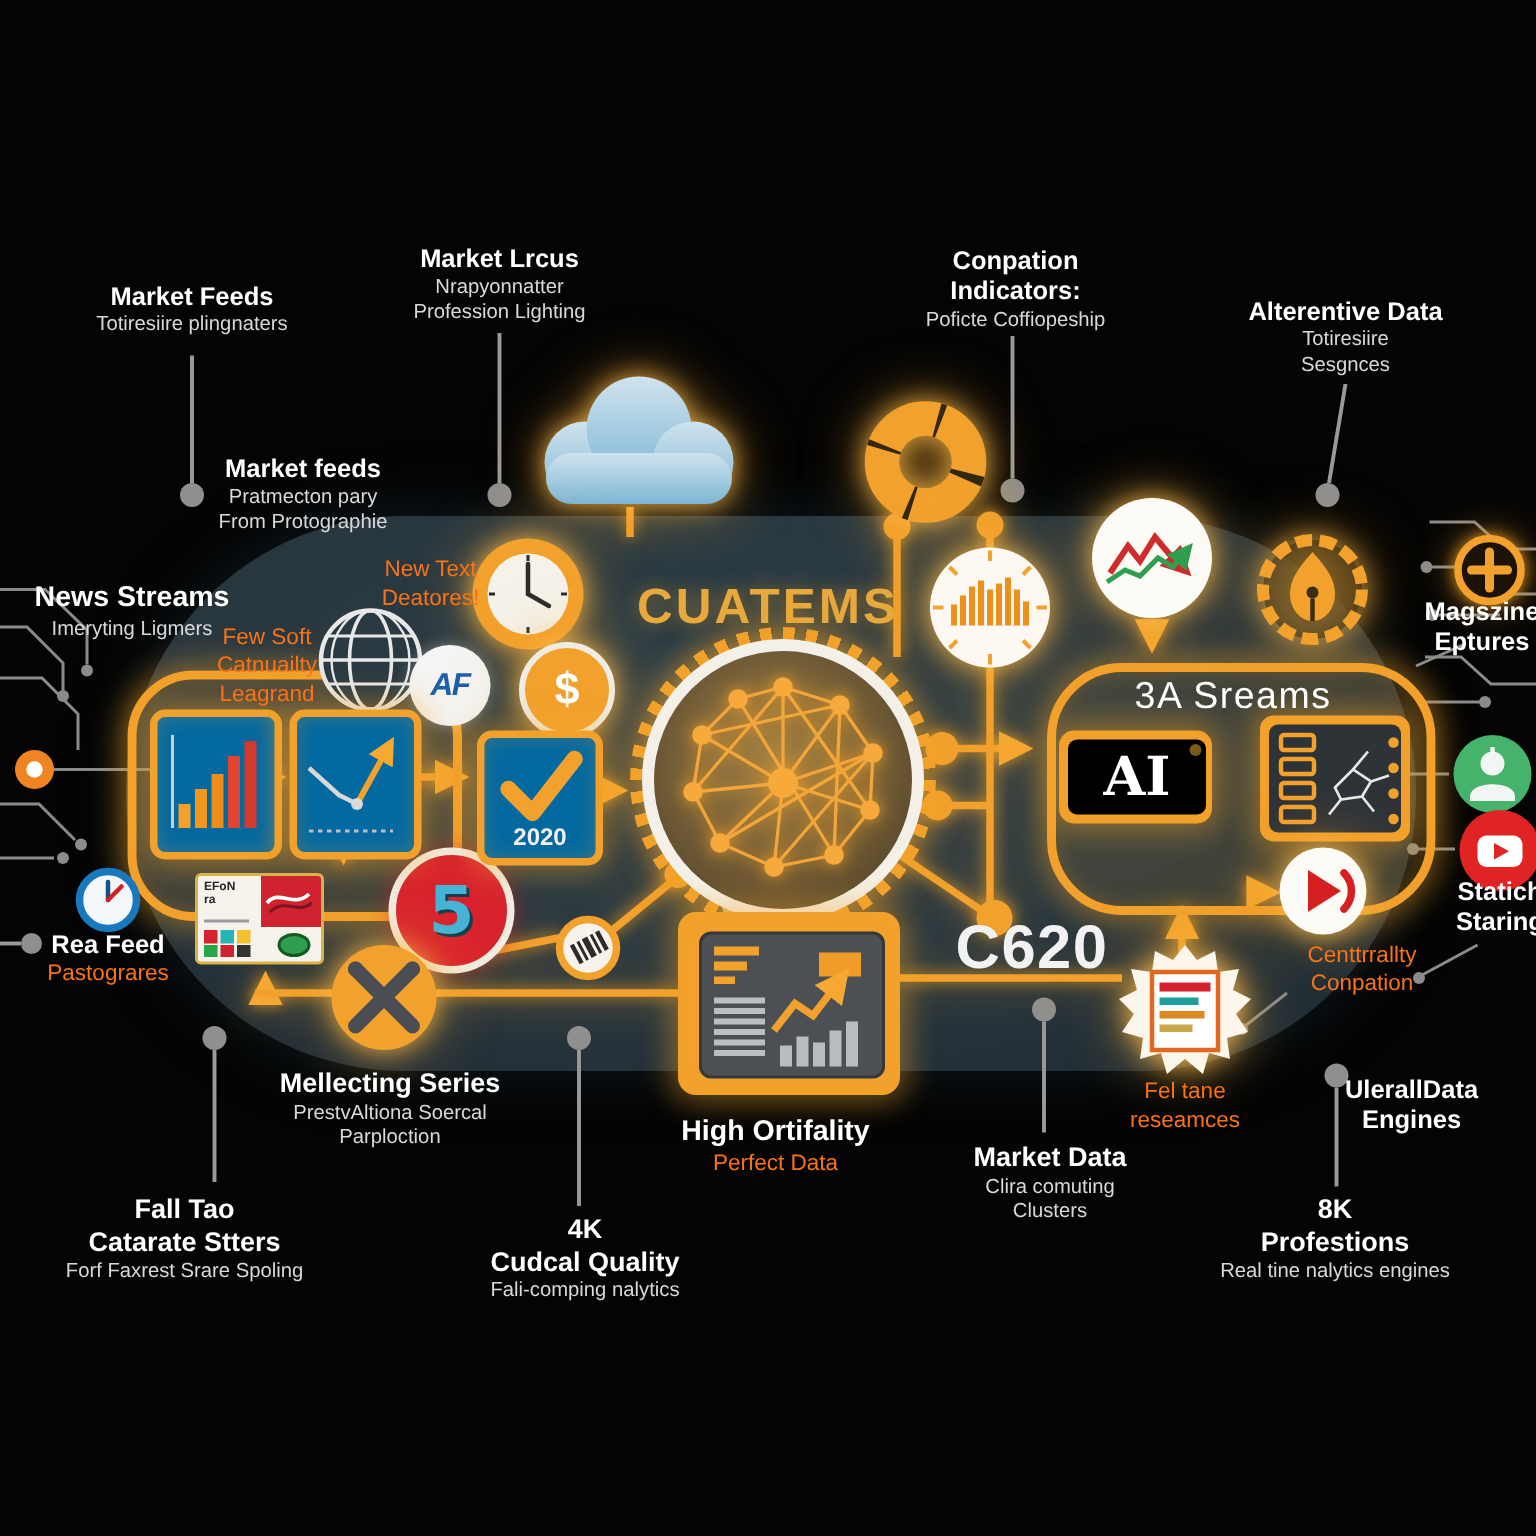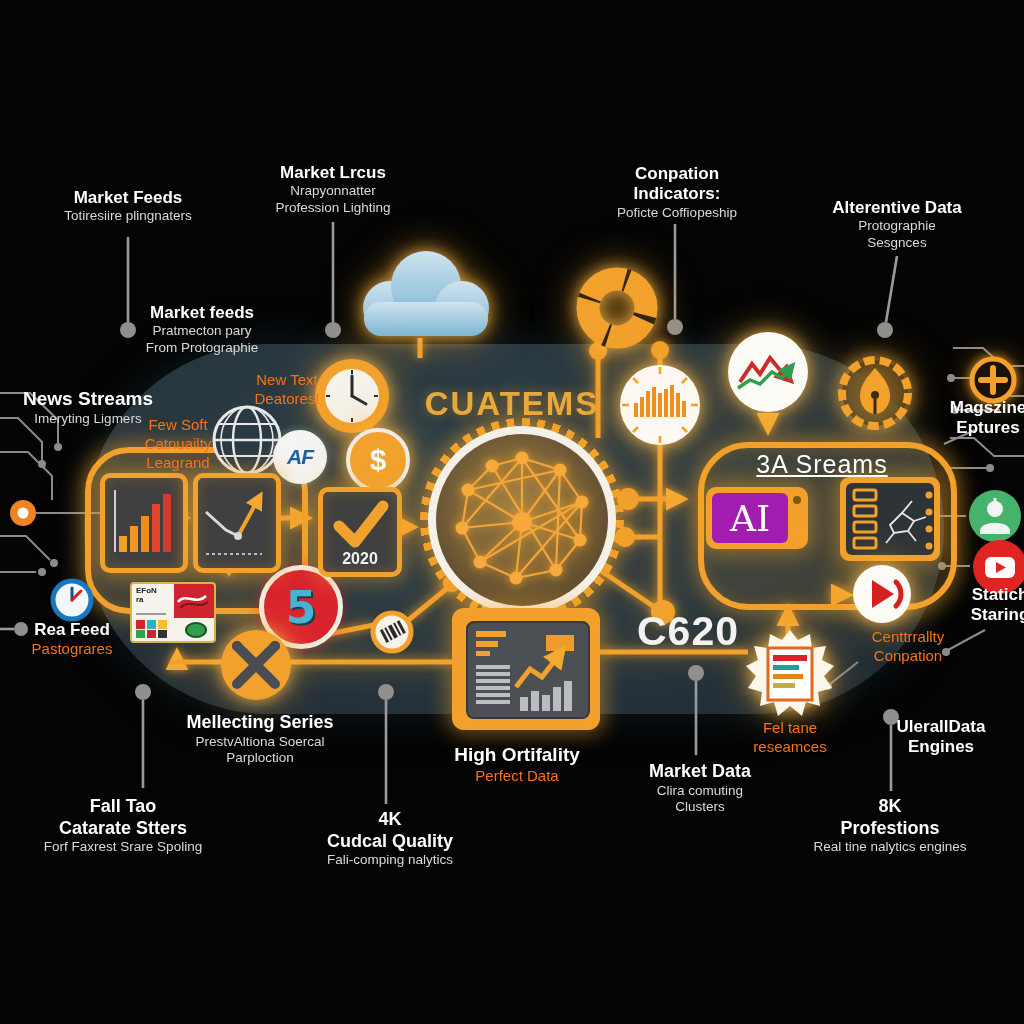--- a/index.html
+++ b/index.html
@@ -20,37 +20,37 @@
   .gold{color:#e7a93c;text-shadow:0 0 12px rgba(230,160,40,.55);}
   #title1{font-size:29px;font-weight:bold;letter-spacing:.5px;}
   #title2{font-size:33px;font-weight:bold;letter-spacing:2px;}
   #c620{font-size:41px;font-weight:600;color:#f2f2f2;letter-spacing:1px;}
   
   .glowbox{box-shadow:0 0 20px 5px rgba(244,164,40,.45), inset 0 0 14px rgba(244,164,40,.22);}
   .oglow{filter:drop-shadow(0 0 5px rgba(244,164,40,.85)) drop-shadow(0 0 14px rgba(244,164,40,.4));}
   .wglow{filter:drop-shadow(0 0 8px rgba(255,190,80,.8)) drop-shadow(0 0 18px rgba(244,164,40,.5));}
   svg{position:absolute;left:0;top:0;overflow:visible;}
   
-  .obox{position:absolute;border:5px solid #f2a12c;border-radius:10px;background:#404040;z-index:4;}
+  .obox{position:absolute;border:5px solid #f2a12c;border-radius:10px;background:#0369a1;z-index:4;}
   #flowwrap{left:85px;top:447px;width:211px;height:155px;border:6px solid #f2a12c;border-radius:44px;
     background:rgba(242,161,44,.13);z-index:3;}
   #streams{left:698px;top:442px;width:247px;height:156px;border:6px solid #f2a12c;border-radius:50px;
     background:rgba(242,161,44,.12);z-index:3;}
   #aichip{left:706px;top:487px;width:102px;height:62px;background:#f2a12c;border-radius:10px;z-index:4;}
-  #aichip .scr{position:absolute;left:6px;top:6px;width:76px;height:50px;background:#a21caf;border-radius:6px;
+  #aichip .scr{position:absolute;left:6px;top:6px;width:92px;height:50px;background:#000000;border-radius:6px;
     display:flex;align-items:center;justify-content:center;color:#fff;font-family:"DejaVu Serif",serif;
-    font-weight:normal;font-size:36px;}
+    font-weight:bold;font-size:36px;}
   #aichip .dot{position:absolute;right:7px;top:9px;width:8px;height:8px;border-radius:50%;background:#7a5a18;}
   #listpanel{left:840px;top:477px;width:100px;height:84px;background:#f2a12c;border-radius:9px;z-index:4;}
   #listpanel .scr{position:absolute;left:6px;top:6px;width:88px;height:72px;background:#2e3338;border-radius:6px;}
   #monitor{left:452px;top:608px;width:148px;height:122px;background:#f2a12c;border-radius:12px;z-index:4;}
   #monitor .scr{position:absolute;left:14px;top:13px;width:120px;height:94px;background:#4c5054;border-radius:8px;border:2px solid #35383b;}
   
   .circ{position:absolute;border-radius:50%;z-index:4;}
-  #streamtitle{font-size:25px;font-weight:500;color:#fff;letter-spacing:1px;text-decoration:underline;}
+  #streamtitle{font-size:25px;font-weight:500;color:#fff;letter-spacing:1px;}
   #fivebadge{display:flex;align-items:center;justify-content:center;font-weight:bold;
     font-size:44px;color:#46b4d8;font-family:"DejaVu Sans",sans-serif;text-shadow:2px 2px 0 #13404e;}
   #afbadge{display:flex;align-items:center;justify-content:center;font-weight:bold;font-style:italic;
     font-size:21px;color:#1d5fa8;letter-spacing:-1px;text-align:right;}
   #dollarbadge{display:flex;align-items:center;justify-content:center;font-weight:bold;font-size:30px;color:#fff;}
   #card{left:130px;top:582px;width:82px;height:57px;background:#f6f3ec;border:2px solid #d9b24a;border-radius:4px;z-index:5;overflow:hidden;}
   .cardtxt{position:absolute;left:4px;top:3px;font-size:8px;font-weight:bold;color:#222;line-height:1.1;}
   .cardred{position:absolute;right:0;top:0;width:40px;height:34px;background:#cf2430;}
   #year2020{position:absolute;left:0;right:0;bottom:4px;text-align:center;color:#f2f2f2;font-size:16px;font-weight:600;z-index:5;}
 </style>
@@ -483,21 +483,21 @@
   </div>
 
   <div class="t" style="left:677px;top:164px">
     <div class="h">Conpation</div>
     <div class="h">Indicators:</div>
     <div class="s">Poficte Coffiopeship</div>
   </div>
 
   <div class="t" style="left:897px;top:198px">
     <div class="h">Alterentive Data</div>
-    <div class="s">Protographie</div>
+    <div class="s">Totiresiire</div>
     <div class="s">Sesgnces</div>
   </div>
 
   <div class="t" style="left:202px;top:303px">
     <div class="h">Market feeds</div>
     <div class="s">Pratmecton pary</div>
     <div class="s">From Protographie</div>
   </div>
 
   <div class="t" style="left:88px;top:388px">

